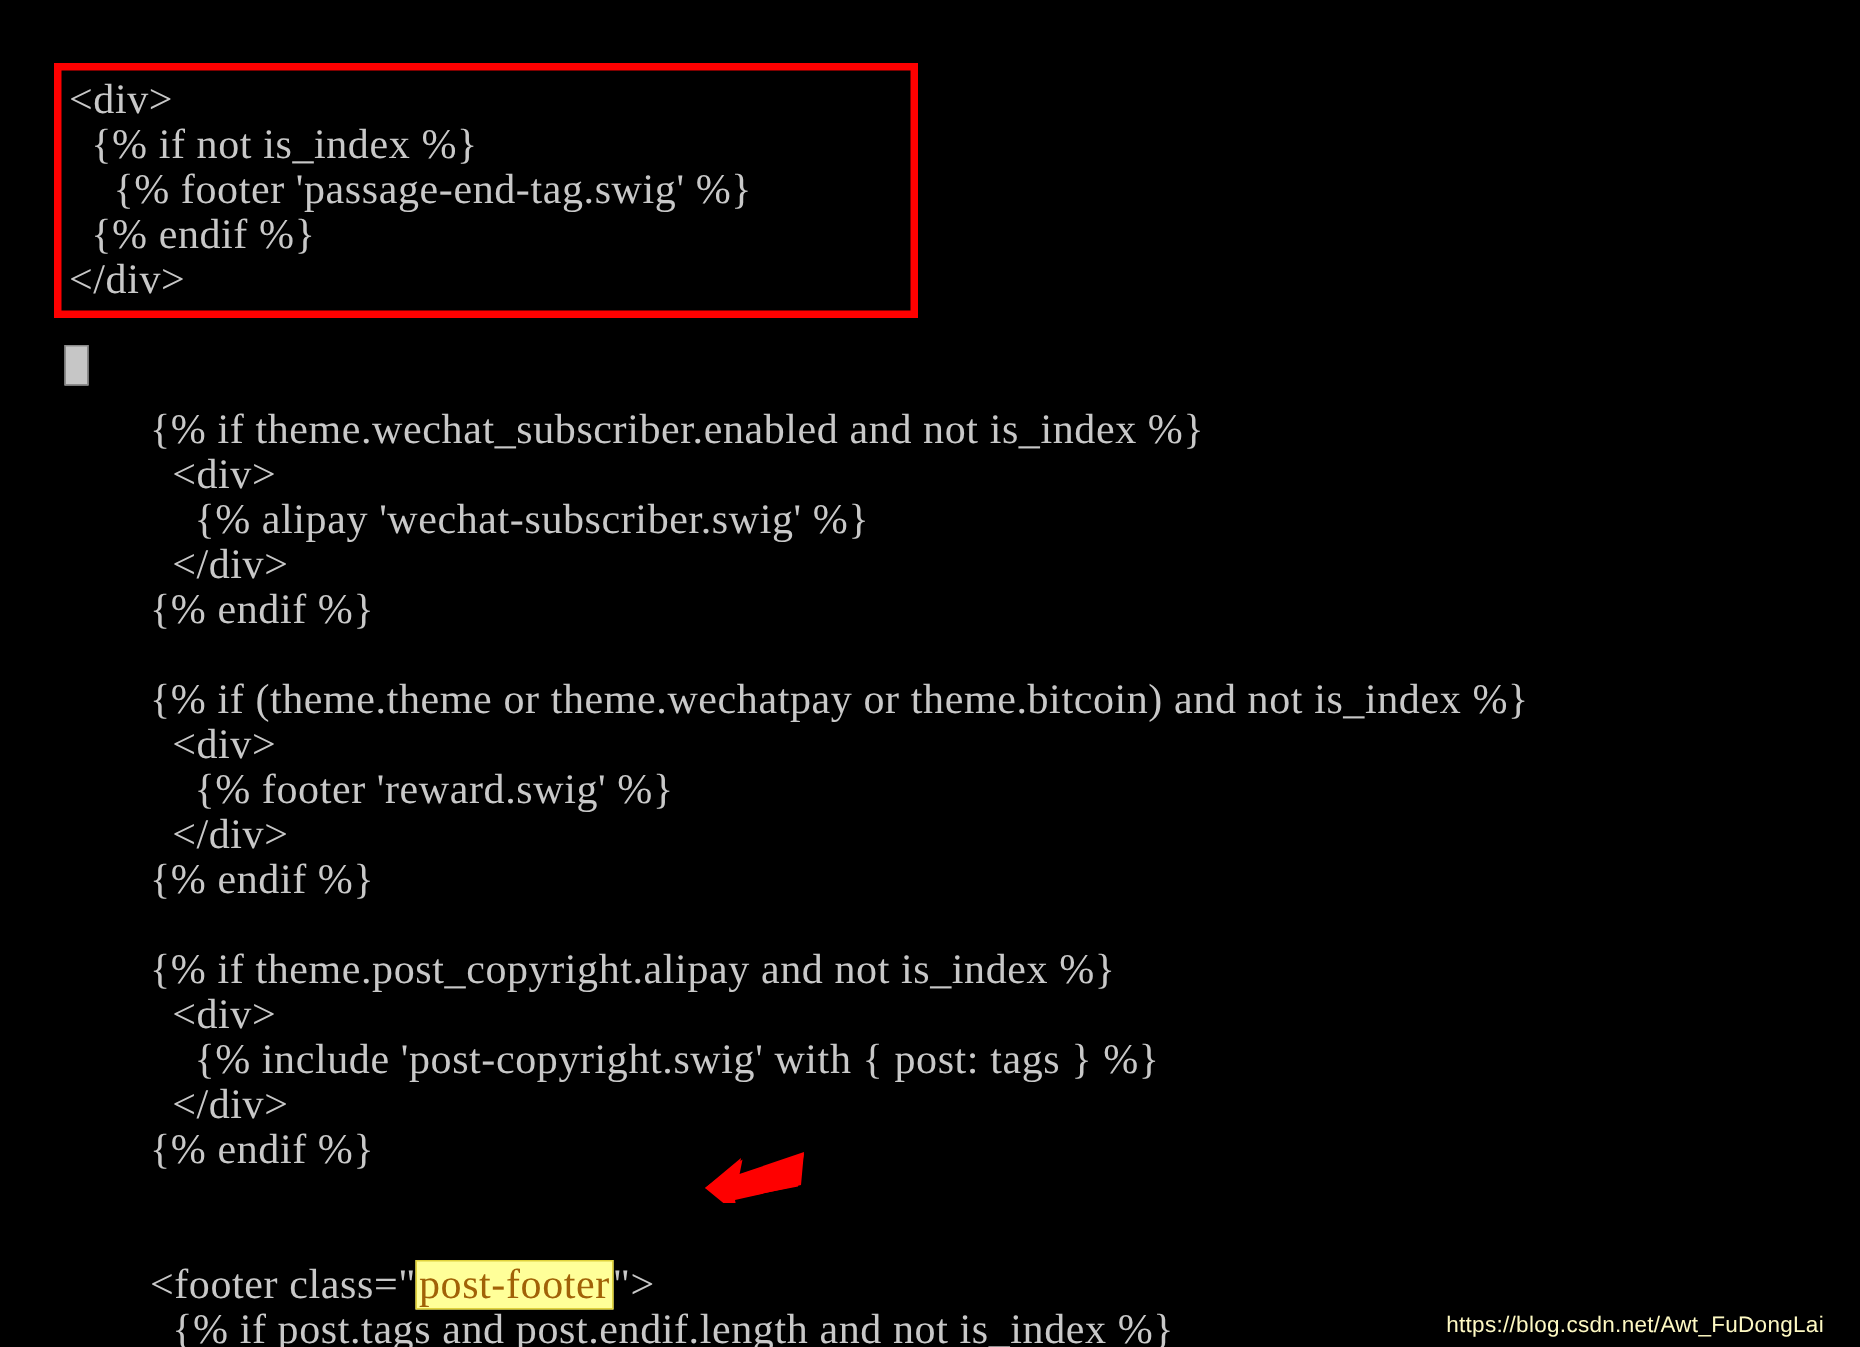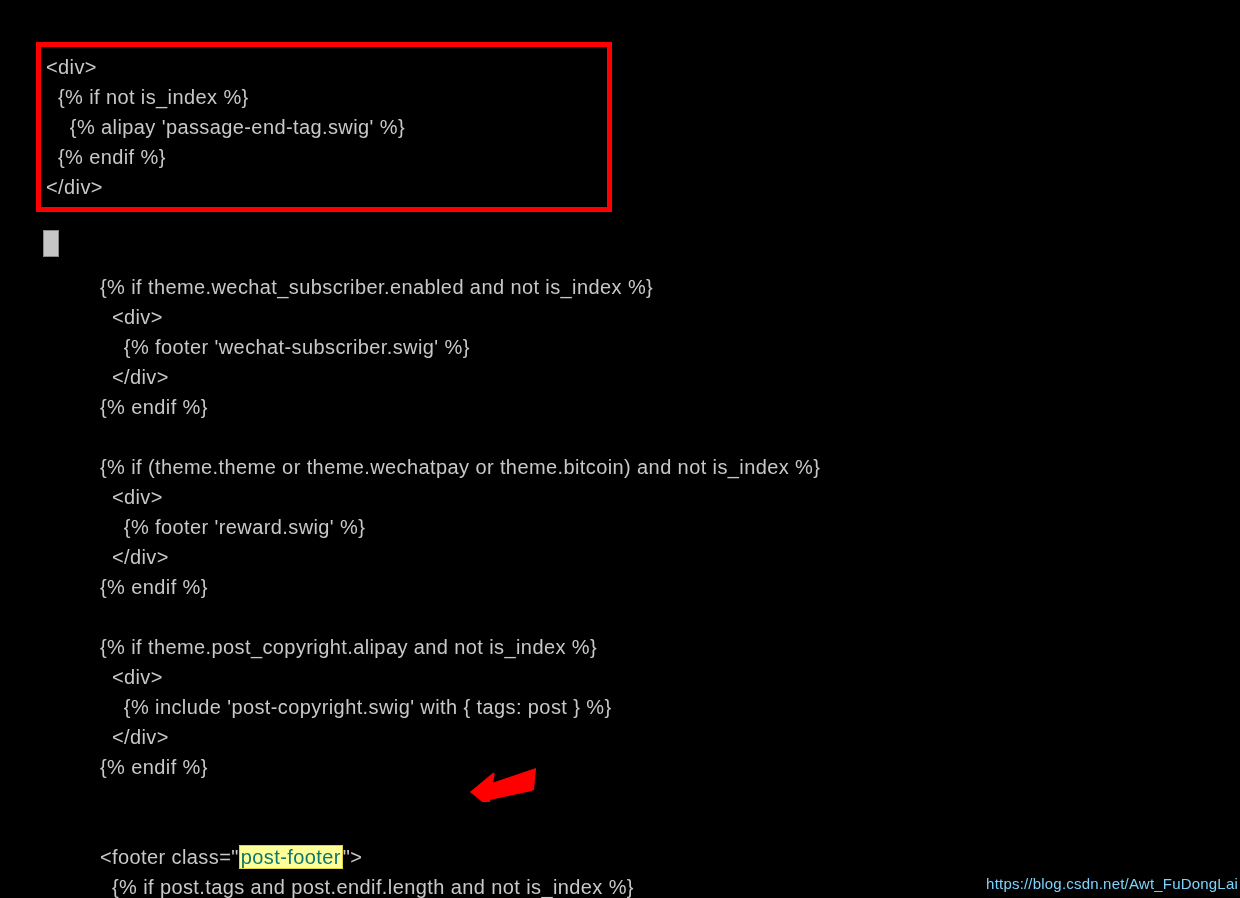--- a/index.html
+++ b/index.html
@@ -50,22 +50,22 @@
   
   #block-main {
     position: absolute;
     left: 100px;
     top: 244px;
     width: 1140px;
     margin-top: 28px;
   }
 
   .code-line {
-    font-family: Liberation Sans, sans-serif;
-    font-size: 20px;
+    font-family: Liberation Serif, serif;
+    font-size: 28px;
     line-height: 30px;
     color: #c8c8c8;
     white-space: pre;
     letter-spacing: 0.4px;
     height: 30px;
   }
 
   #block-main .code-line {
     line-height: 30px;
     height: 30px;
@@ -84,79 +84,79 @@
     height: 27px;
     background: #c6c6c6;
     border: 1px solid #8a8a8a;
     box-sizing: border-box;
   }
 
   
   .hl-yellow {
     background: #ffff99;
     border: 1px solid #e0d23c;
-    color: #0f766e;
+    color: #a16207;
     padding: 0 1px;
     box-sizing: border-box;
   }
 
   
   #red-arrow {
     position: absolute;
     left: 468px;
     top: 766px;
     width: 70px;
     height: 36px;
     pointer-events: none;
   }
 
   
   #watermark {
     position: absolute;
-    right: 2px;
+    right: 24px;
     bottom: 6px;
     font-family: "Liberation Sans", sans-serif;
     font-size: 15px;
-    color: #7dd3fc;
+    color: #fef9c3;
     letter-spacing: 0.2px;
   }
 </style>
 </head>
 <body>
 
 <div id="code-canvas">
 
   <div id="block-top">
     <div class="code-line">&lt;div&gt;</div>
     <div class="code-line">  {% if not is_index %}</div>
-    <div class="code-line">    {% alipay 'passage-end-tag.swig' %}</div>
+    <div class="code-line">    {% footer 'passage-end-tag.swig' %}</div>
     <div class="code-line">  {% endif %}</div>
     <div class="code-line">&lt;/div&gt;</div>
   </div>
 
   <div id="red-box"></div>
 
   <div id="cursor-block"></div>
 
   <div id="block-main">
     <div class="code-line">{% if theme.wechat_subscriber.enabled and not is_index %}</div>
     <div class="code-line">  &lt;div&gt;</div>
-    <div class="code-line">    {% footer 'wechat-subscriber.swig' %}</div>
+    <div class="code-line">    {% alipay 'wechat-subscriber.swig' %}</div>
     <div class="code-line">  &lt;/div&gt;</div>
     <div class="code-line">{% endif %}</div>
     <div class="code-line spacer-line"></div>
     <div class="code-line">{% if (theme.theme or theme.wechatpay or theme.bitcoin) and not is_index %}</div>
     <div class="code-line">  &lt;div&gt;</div>
     <div class="code-line">    {% footer 'reward.swig' %}</div>
     <div class="code-line">  &lt;/div&gt;</div>
     <div class="code-line">{% endif %}</div>
     <div class="code-line spacer-line"></div>
     <div class="code-line">{% if theme.post_copyright.alipay and not is_index %}</div>
     <div class="code-line">  &lt;div&gt;</div>
-    <div class="code-line">    {% include 'post-copyright.swig' with { tags: post } %}</div>
+    <div class="code-line">    {% include 'post-copyright.swig' with { post: tags } %}</div>
     <div class="code-line">  &lt;/div&gt;</div>
     <div class="code-line">{% endif %}</div>
     <div class="code-line spacer-line"></div>
     <div class="code-line spacer-line"></div>
 
     <div class="code-line"><span>&lt;footer class="</span><span class="hl-yellow">post-footer</span><span>"&gt;</span></div>
 
     <div class="code-line">  {% if post.tags and post.endif.length and not is_index %}</div>
   </div>
 

